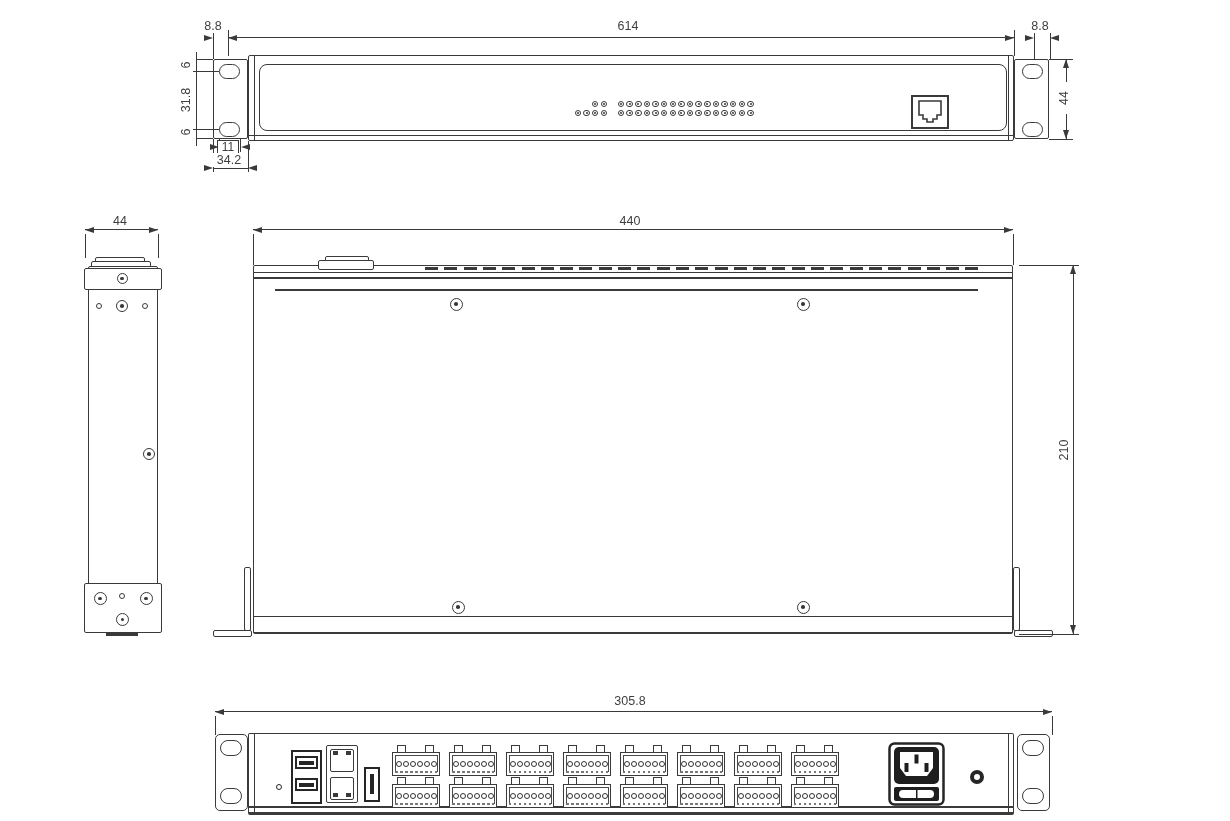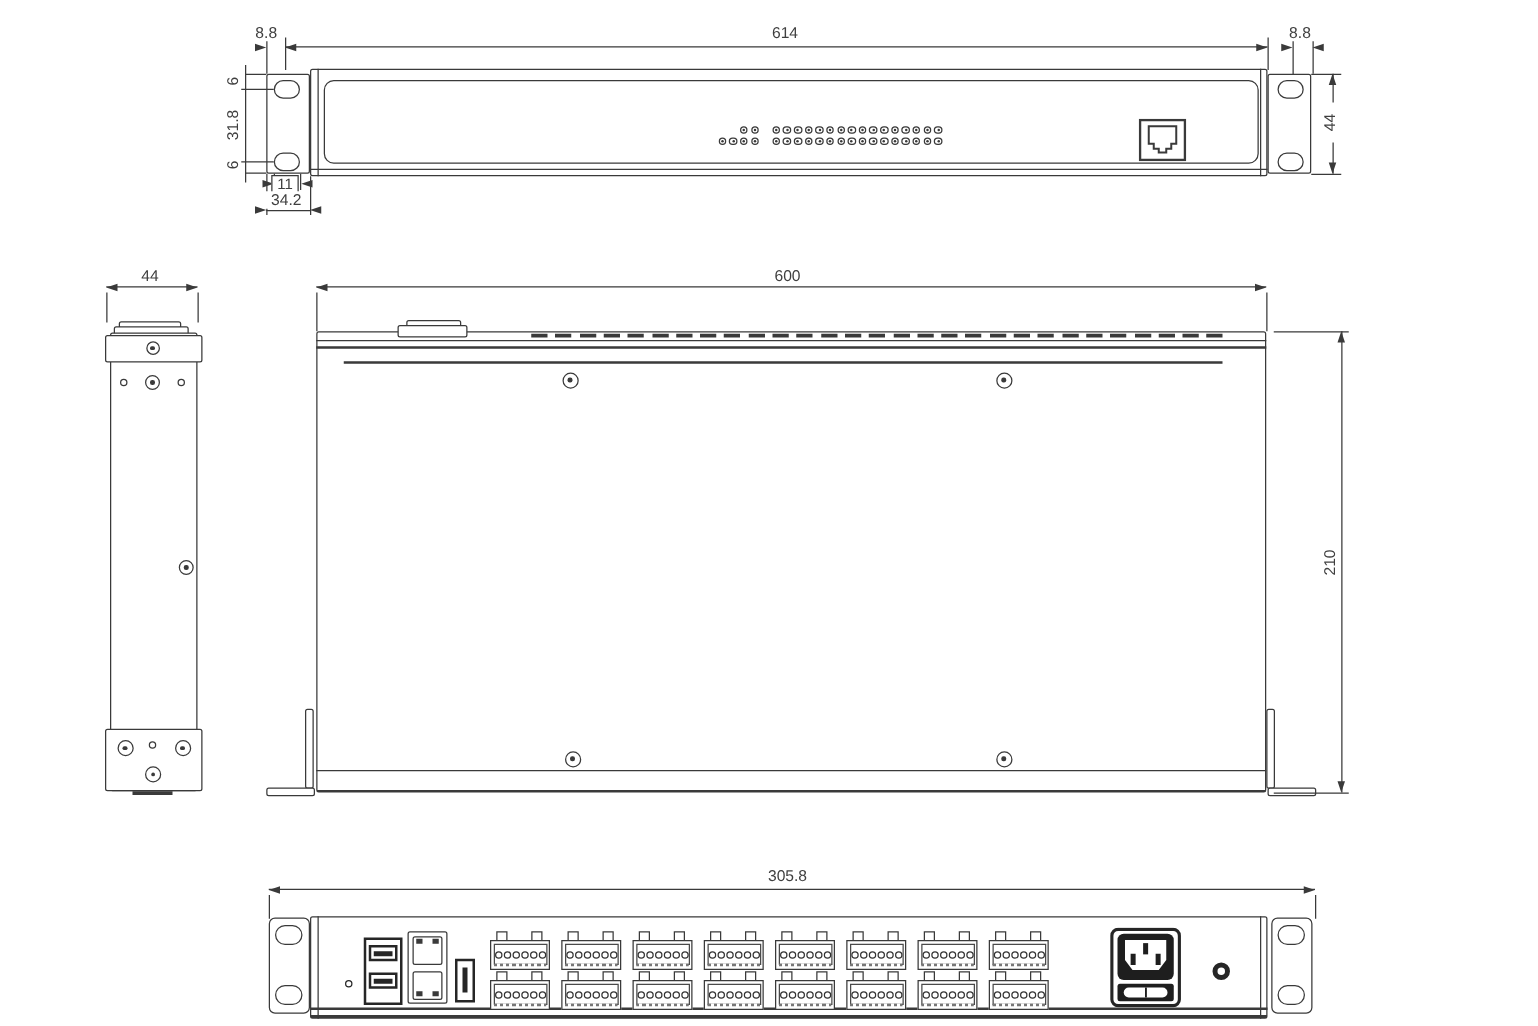--- a/index.html
+++ b/index.html
@@ -129,21 +129,21 @@
         <i></i>
       </div>
     <div class="rg" style="left:118.5px;top:592.5px;width:6px;height:6px"></div>
     <div class="scr" style="left:116px;top:613px;width:13px;height:13px">
         <i></i>
       </div>
     <div class="ln" style="left:106px;top:632.5px;width:32px;height:3px"></div>
   </div>
 
   <div>
-    <div class="dim" style="left:610px;top:214px;width:40px">600</div>
+    <div class="dim" style="left:610px;top:214px;width:40px">440</div>
     <div class="ln" style="left:253px;top:229px;width:760px;height:1px"></div>
     <div class="arr l" style="left:253px;top:226.5px"></div>
     <div class="arr r" style="left:1004px;top:226.5px"></div>
     <div class="ln" style="left:252.5px;top:234px;width:1px;height:31px"></div>
     <div class="ln" style="left:1012.5px;top:234px;width:1px;height:31px"></div>
 
     <div class="rc" style="left:253px;top:265px;width:760px;height:369px;border-bottom-width:2px"></div>
     <div class="ln" style="left:253px;top:272px;width:760px;height:1.2px"></div>
     <div class="ln" style="left:253px;top:277px;width:760px;height:1.5px"></div>
     <div class="ln" style="left:275px;top:289px;width:703px;height:2px"></div>

